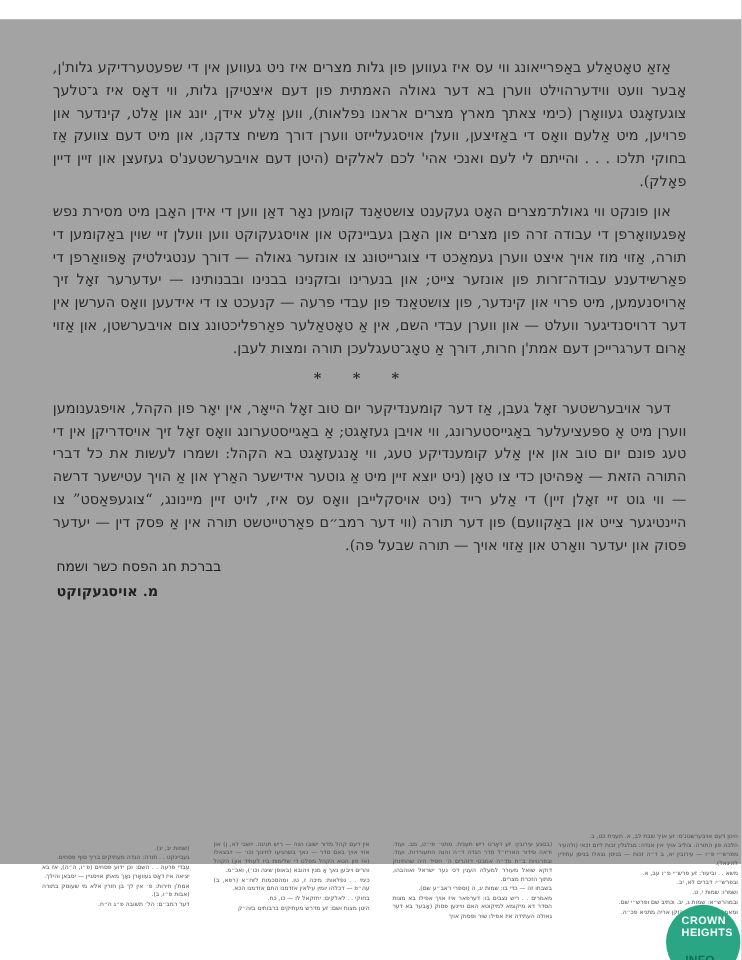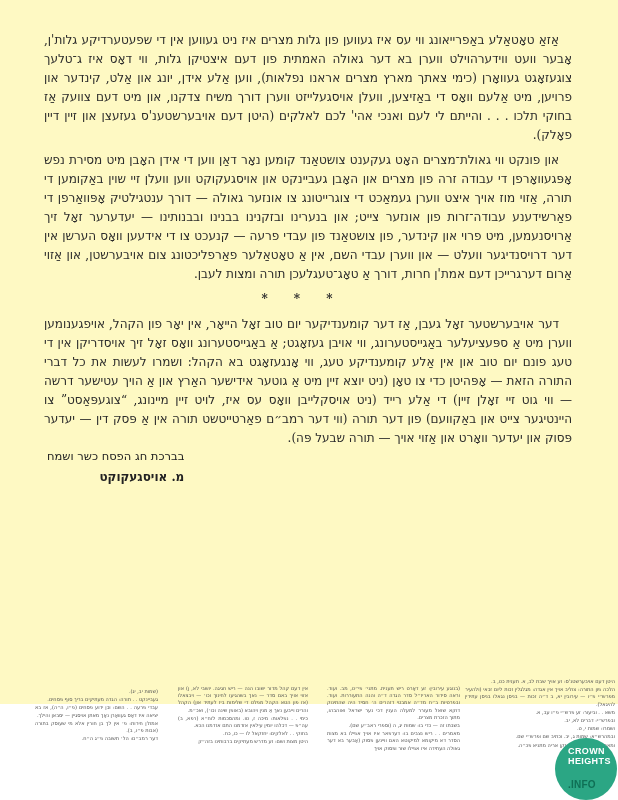--- a/index.html
+++ b/index.html
@@ -2,37 +2,37 @@
 <html lang="yi" dir="rtl"><head>
 <meta charset="utf-8">
 <style>
   html,body { margin:0; padding:0; }
   body {
     width:618px; height:800px; overflow:hidden; position:relative;
     background:#ffffff;
     font-family:"DejaVu Serif","DejaVu Sans",serif;
   }
   .page {
-    position:absolute; left:0; top:0; width:618px; height:704px;
-    background:#fef9c3; color:#2b2b2b;
+    position:absolute; left:0; top:16px; width:618px; height:704px;
+    background:#a3a3a3; color:#2b2b2b;
   }
   .body-text {
     position:absolute; top:31px; left:44px; right:46px;
     direction:rtl; text-align:justify;
     font-size:12px; line-height:19px; color:#2b2b2b;
   }
   .body-text p { margin:0 0 6px 0; text-indent:13px; }
   .stars {
     text-align:center; font-weight:bold; font-size:12px;
     letter-spacing:11px; text-indent:11px; margin:2px 0 6px 0;
   }
   .closing { margin-top:1px; }
   .signature {
     position:absolute; top:446px; left:47px;
-    direction:rtl; text-align:right; font-size:11.5px; line-height:20px;
+    direction:rtl; text-align:left; font-size:11.5px; line-height:20px;
     color:#222;
   }
   .sig-name { font-weight:bold; font-size:12px; margin-top:1px; }
   .footnotes {
     position:absolute; top:676px; left:0; width:618px; height:110px;
     direction:rtl; color:#4e4e4e;
     font-size:5px; line-height:7.2px; 
   }
   .fn-col { position:absolute; text-align:justify; }
   .fn-col .fn-entry { margin:0 0 1px 0; }

